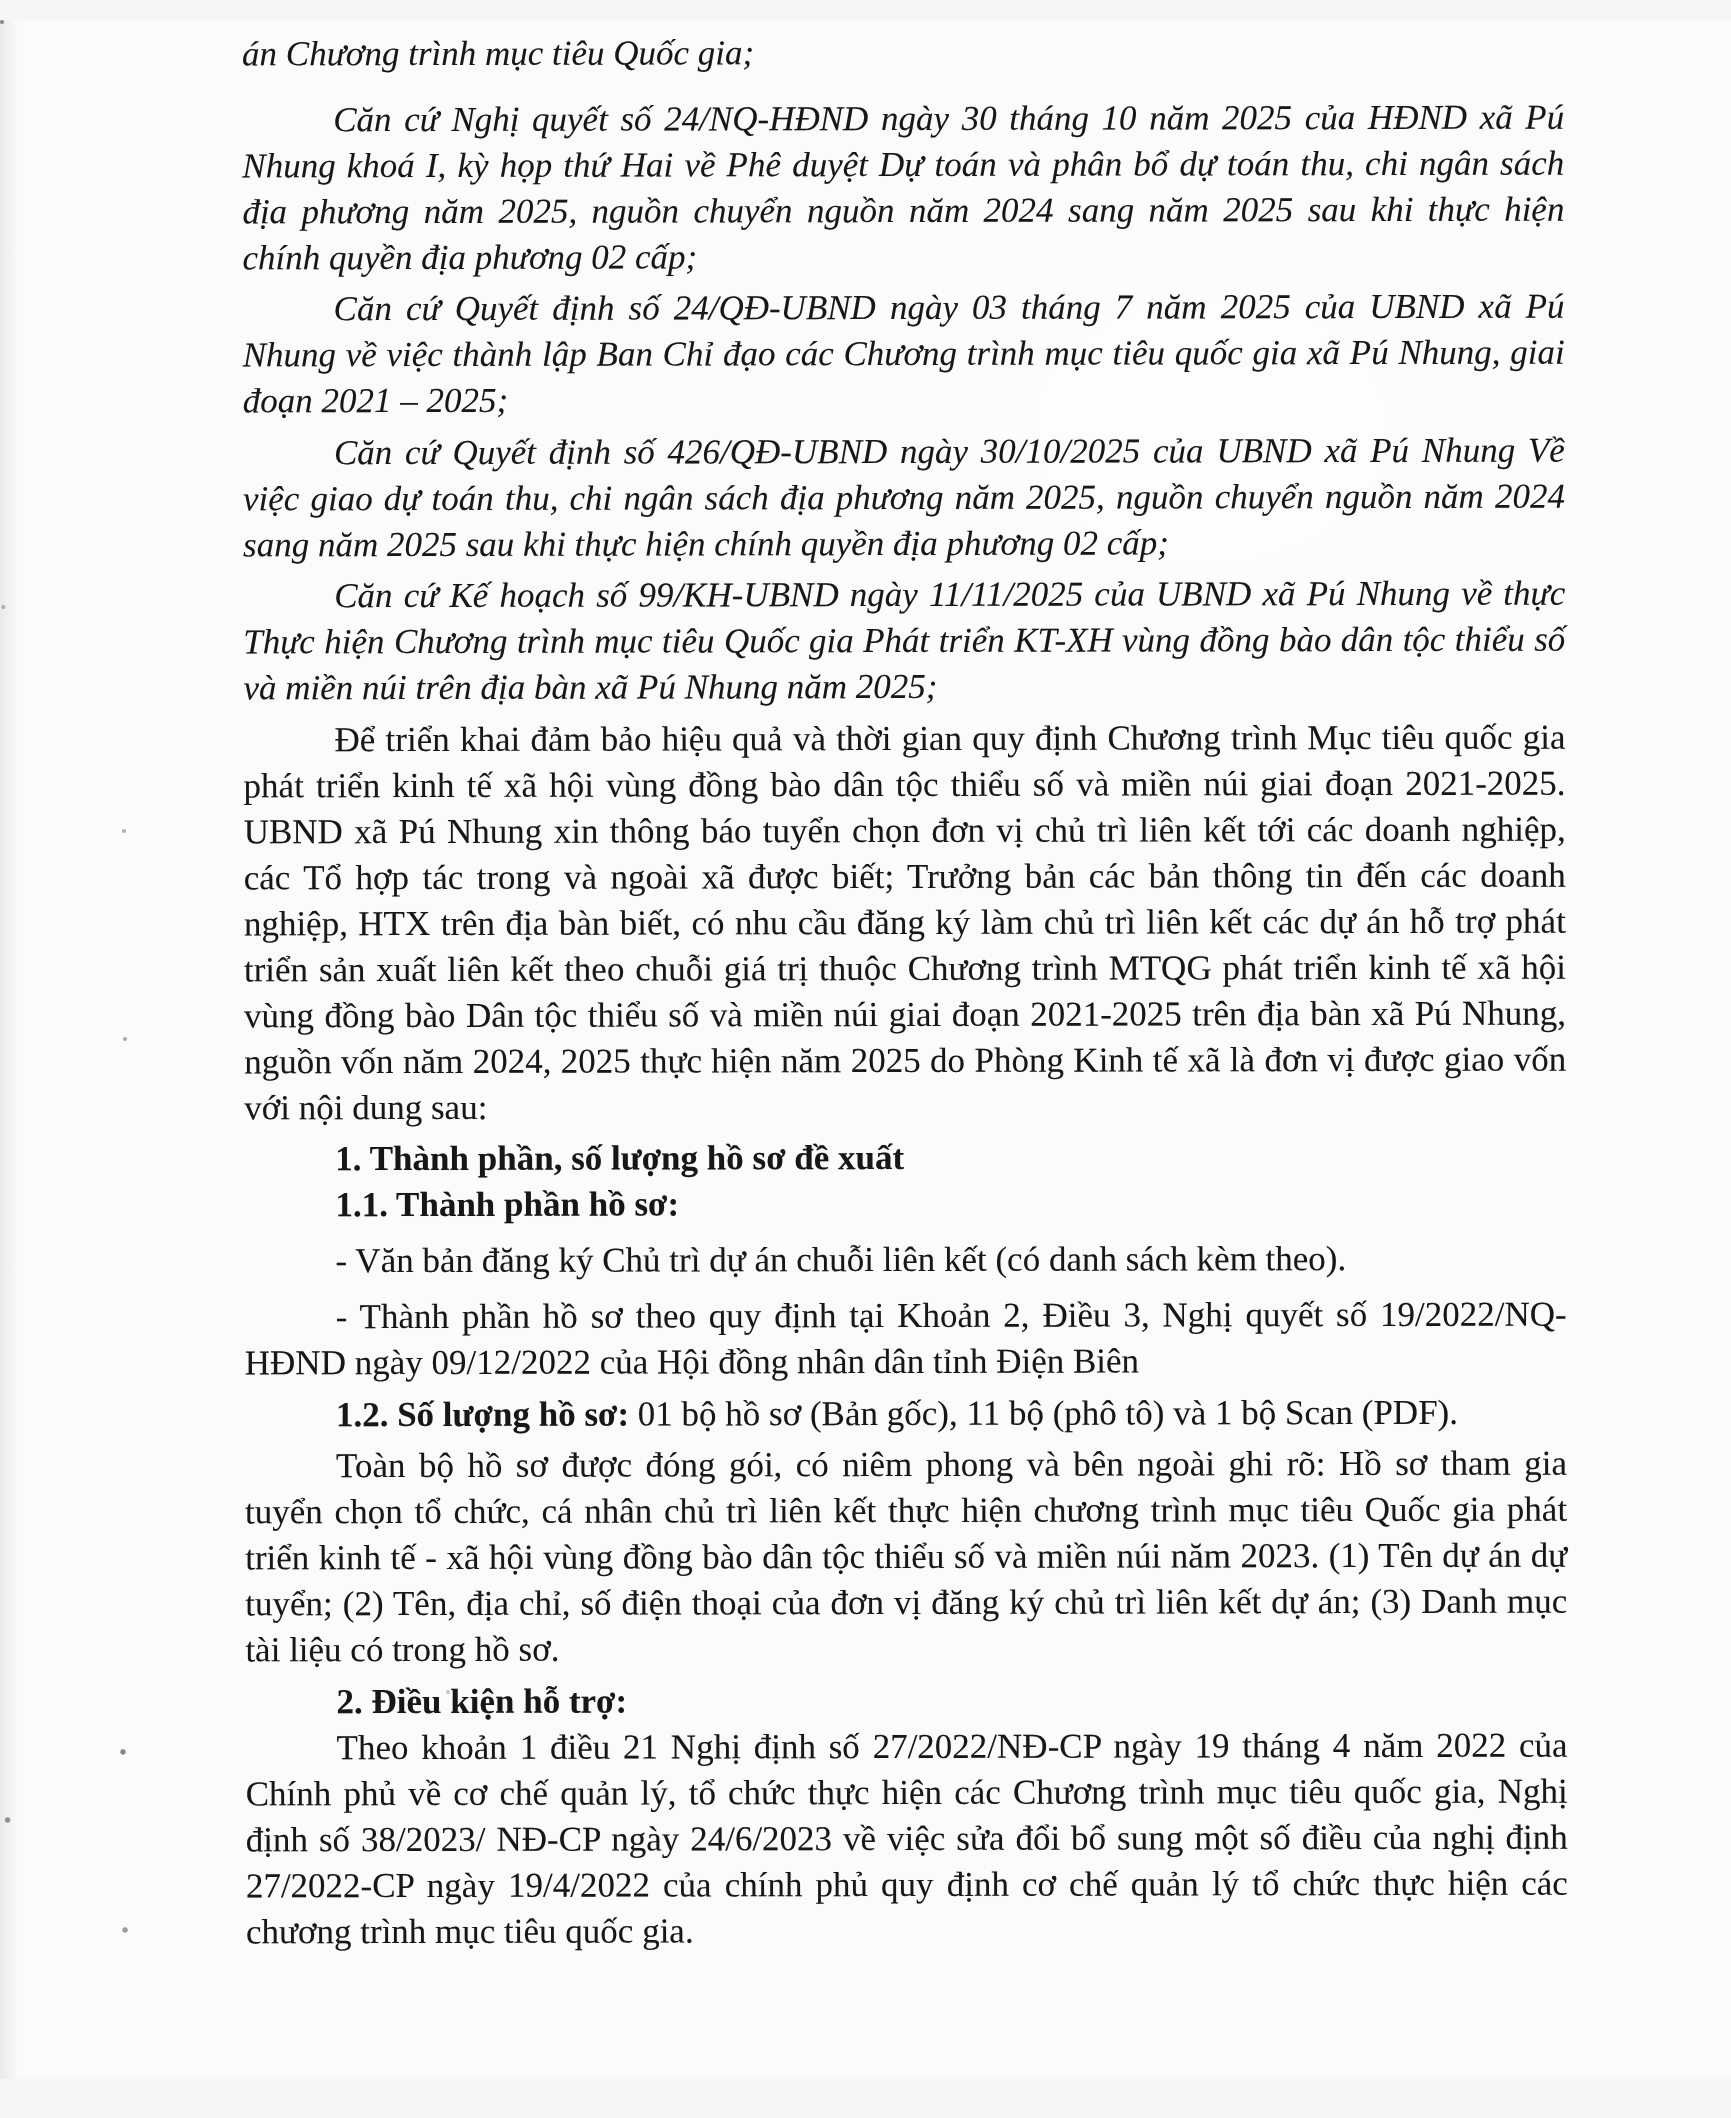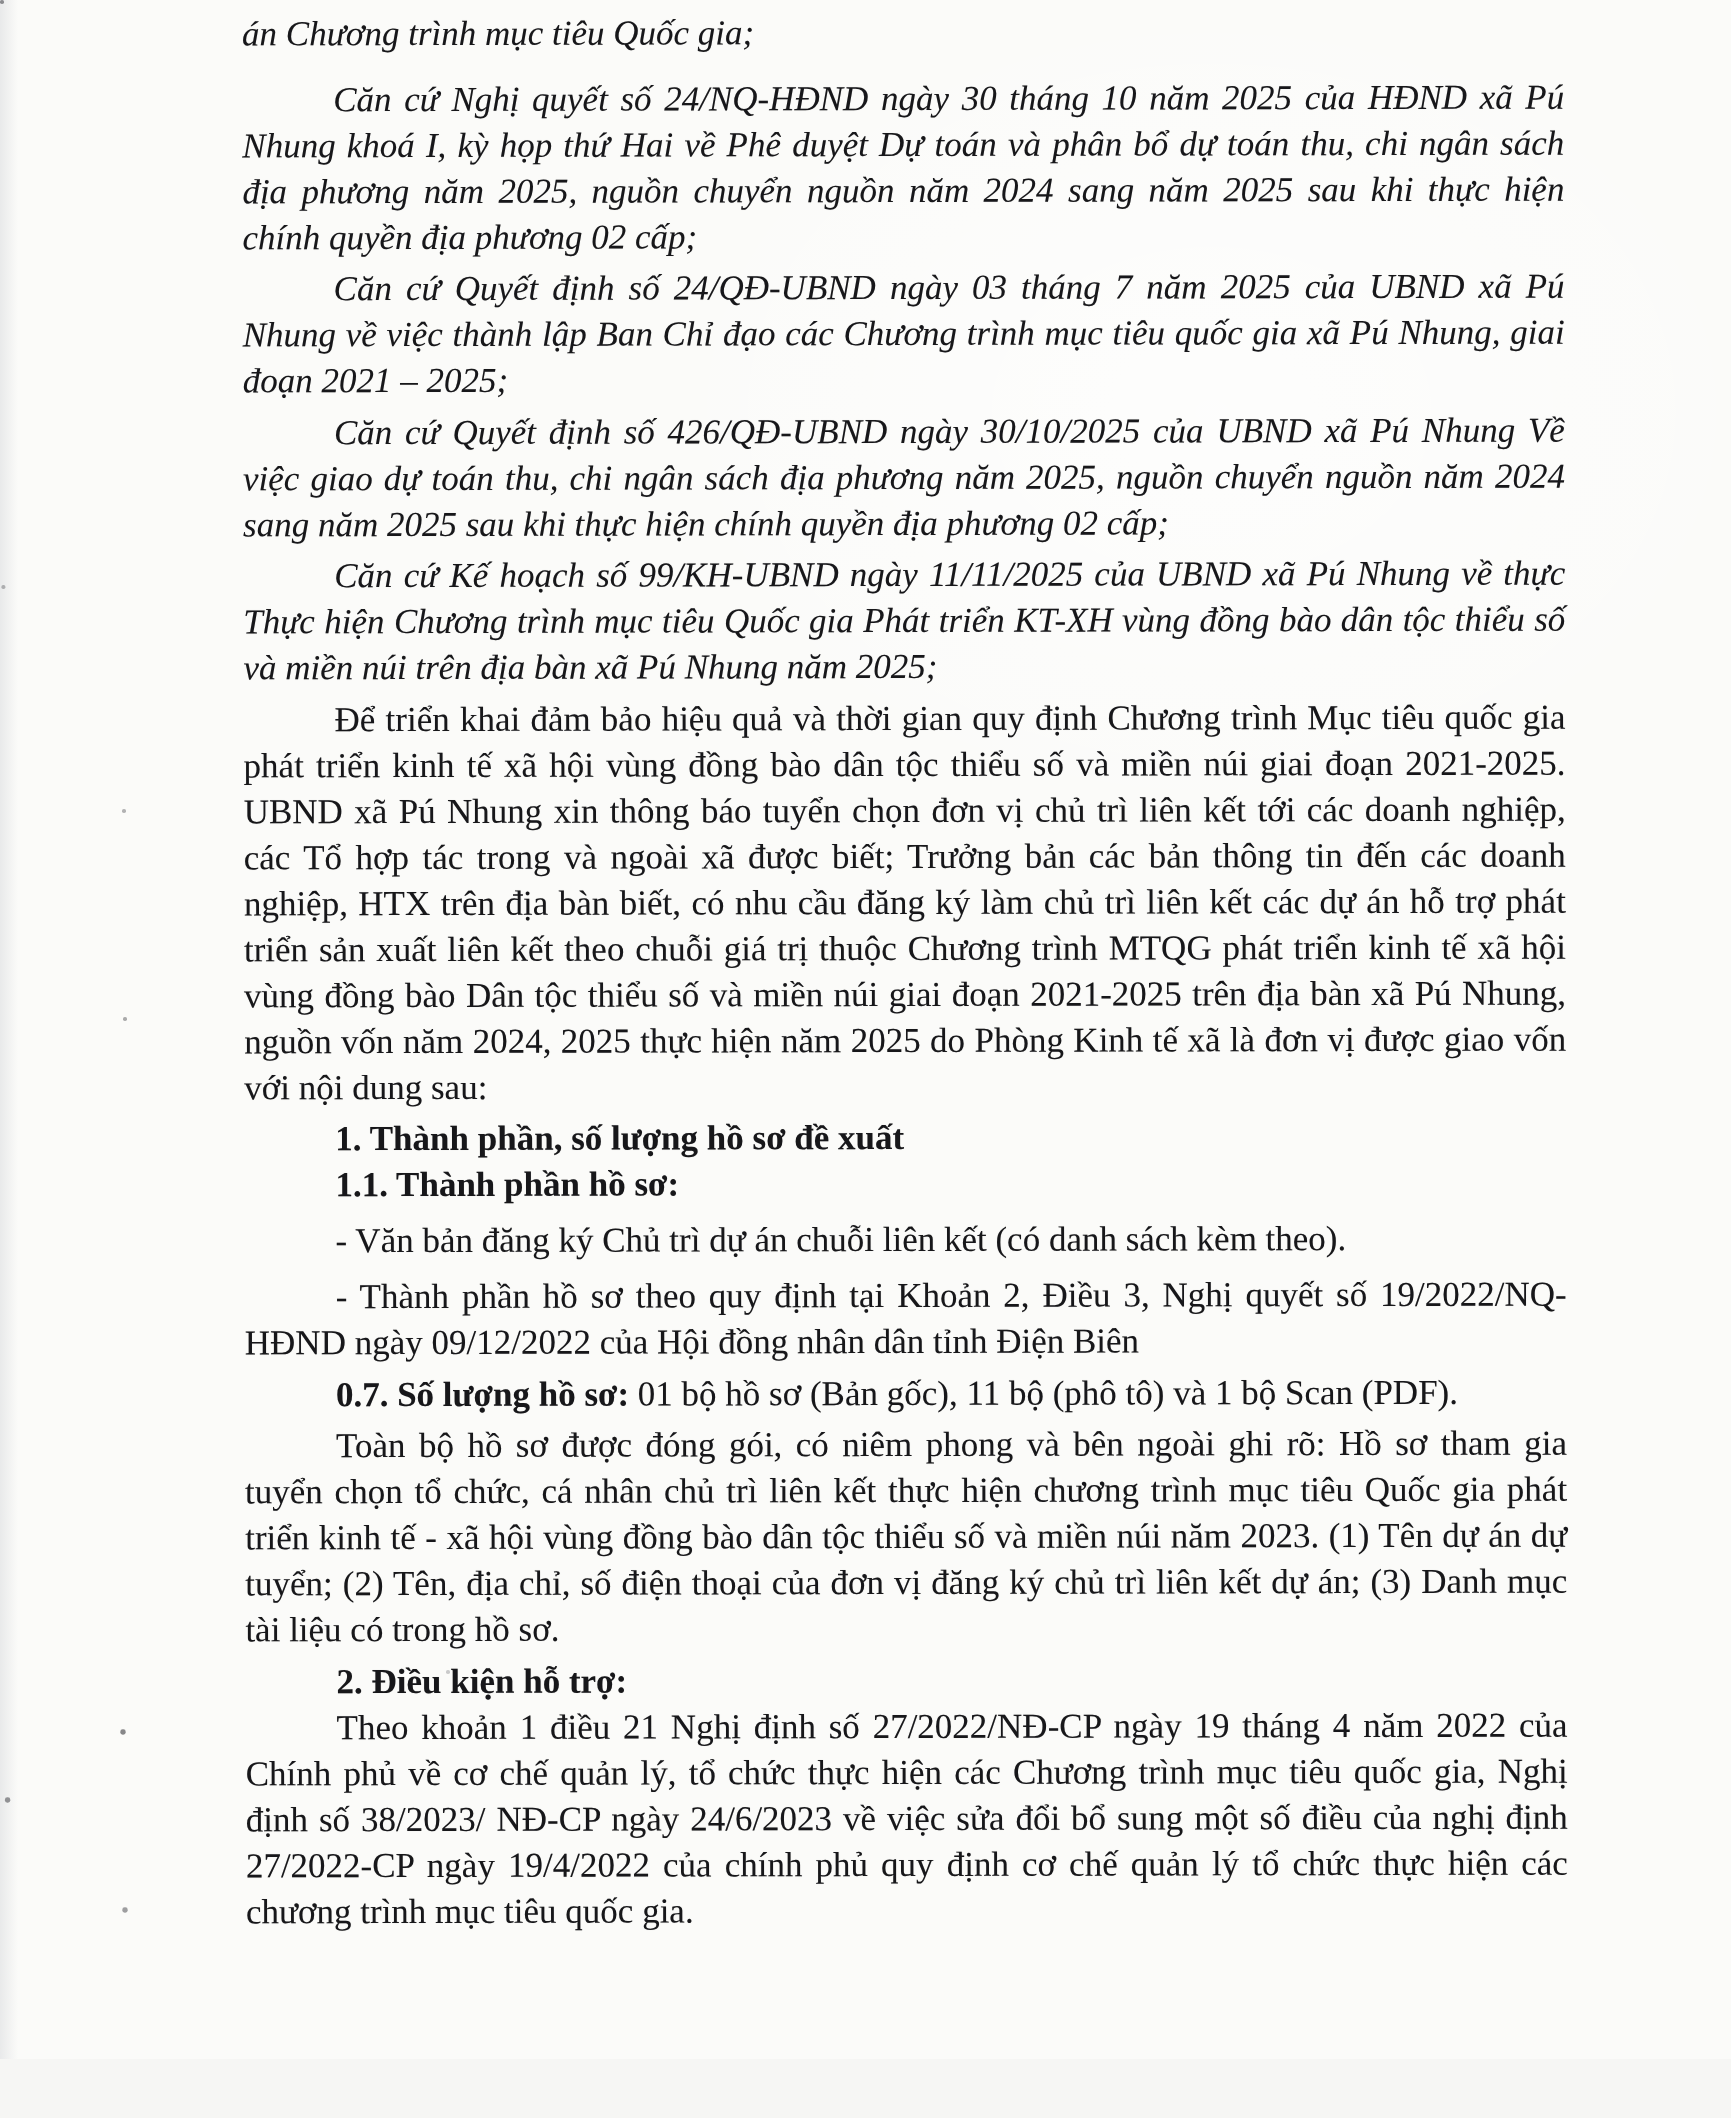--- a/index.html
+++ b/index.html
@@ -11,20 +11,21 @@
   }
   .page{
     position:relative;
     width:1731px;height:2059px;
     background:
       radial-gradient(837px 628px at 70% 20%, rgba(255,255,255,.6), rgba(255,255,255,0) 70%),
       linear-gradient(90deg, rgba(210,212,216,.45) 0px, rgba(245,246,245,0) 18px),
       linear-gradient(0deg, #fbfbf9, #fbfbf9);
     color:#17171a;
     overflow:hidden;
+    margin-top:20px;
   }
   
   .specks{
     position:absolute;left:0;top:0;width:3.5px;height:3.5px;border-radius:50%;
     background:rgba(60,60,65,.55);
     box-shadow:
       122px 809px 0 0 rgba(70,70,75,.40),
       123px 1017px 0 0 rgba(70,70,75,.45),
       121px 1730px 0 0.7px rgba(40,40,45,.55),
       5.6px   1798px 0 0.7px rgba(50,50,55,.50),
@@ -72,21 +73,21 @@
     <p class="indent gap-sm">Để triển khai đảm bảo hiệu quả và thời gian quy định Chương trình Mục tiêu quốc gia phát triển kinh tế xã hội vùng đồng bào dân tộc thiểu số và miền núi giai đoạn 2021-2025. UBND xã Pú Nhung xin thông báo tuyển chọn đơn vị chủ trì liên kết tới các doanh nghiệp, các Tổ hợp tác trong và ngoài xã được biết; Trưởng bản các bản thông tin đến các doanh nghiệp, HTX trên địa bàn biết, có nhu cầu đăng ký làm chủ trì liên kết các dự án hỗ trợ phát triển sản xuất liên kết theo chuỗi giá trị thuộc Chương trình MTQG phát triển kinh tế xã hội vùng đồng bào Dân tộc thiểu số và miền núi giai đoạn 2021-2025 trên địa bàn xã Pú Nhung, nguồn vốn năm 2024, 2025 thực hiện năm 2025 do Phòng Kinh tế xã là đơn vị được giao vốn với nội dung sau:</p>
 
     <p class="bold indent heading gap-sm">1. Thành phần, số lượng hồ sơ đề xuất</p>
 
     <p class="bold indent heading">1.1. Thành phần hồ sơ:</p>
 
     <p class="indent gap-md">- Văn bản đăng ký Chủ trì dự án chuỗi liên kết (có danh sách kèm theo).</p>
 
     <p class="indent gap-md">- Thành phần hồ sơ theo quy định tại Khoản 2, Điều 3, Nghị quyết số 19/2022/NQ-HĐND ngày 09/12/2022 của Hội đồng nhân dân tỉnh Điện Biên</p>
 
-    <p class="indent gap-sm"><b>0.7. Số lượng hồ sơ:</b> <span>01 bộ hồ sơ (Bản gốc), 11 bộ (phô tô) và 1 bộ Scan (PDF).</span></p>
+    <p class="indent gap-sm"><b>1.2. Số lượng hồ sơ:</b> <span>01 bộ hồ sơ (Bản gốc), 11 bộ (phô tô) và 1 bộ Scan (PDF).</span></p>
 
     <p class="indent gap-sm">Toàn bộ hồ sơ được đóng gói, có niêm phong và bên ngoài ghi rõ: Hồ sơ tham gia tuyển chọn tổ chức, cá nhân chủ trì liên kết thực hiện chương trình mục tiêu Quốc gia phát triển kinh tế - xã hội vùng đồng bào dân tộc thiểu số và miền núi năm 2023. (1) Tên dự án dự tuyển; (2) Tên, địa chỉ, số điện thoại của đơn vị đăng ký chủ trì liên kết dự án; (3) Danh mục tài liệu có trong hồ sơ.</p>
 
     <p class="bold indent heading gap-sm">2. Điều kiện hỗ trợ:</p>
 
     <p class="indent">Theo khoản 1 điều 21 Nghị định số 27/2022/NĐ-CP ngày 19 tháng 4 năm 2022 của Chính phủ về cơ chế quản lý, tổ chức thực hiện các Chương trình mục tiêu quốc gia, Nghị định số 38/2023/ NĐ-CP ngày 24/6/2023 về việc sửa đổi bổ sung một số điều của nghị định 27/2022-CP ngày 19/4/2022 của chính phủ quy định cơ chế quản lý tổ chức thực hiện các chương trình mục tiêu quốc gia.</p>
 
   </div>
 </div>
 

